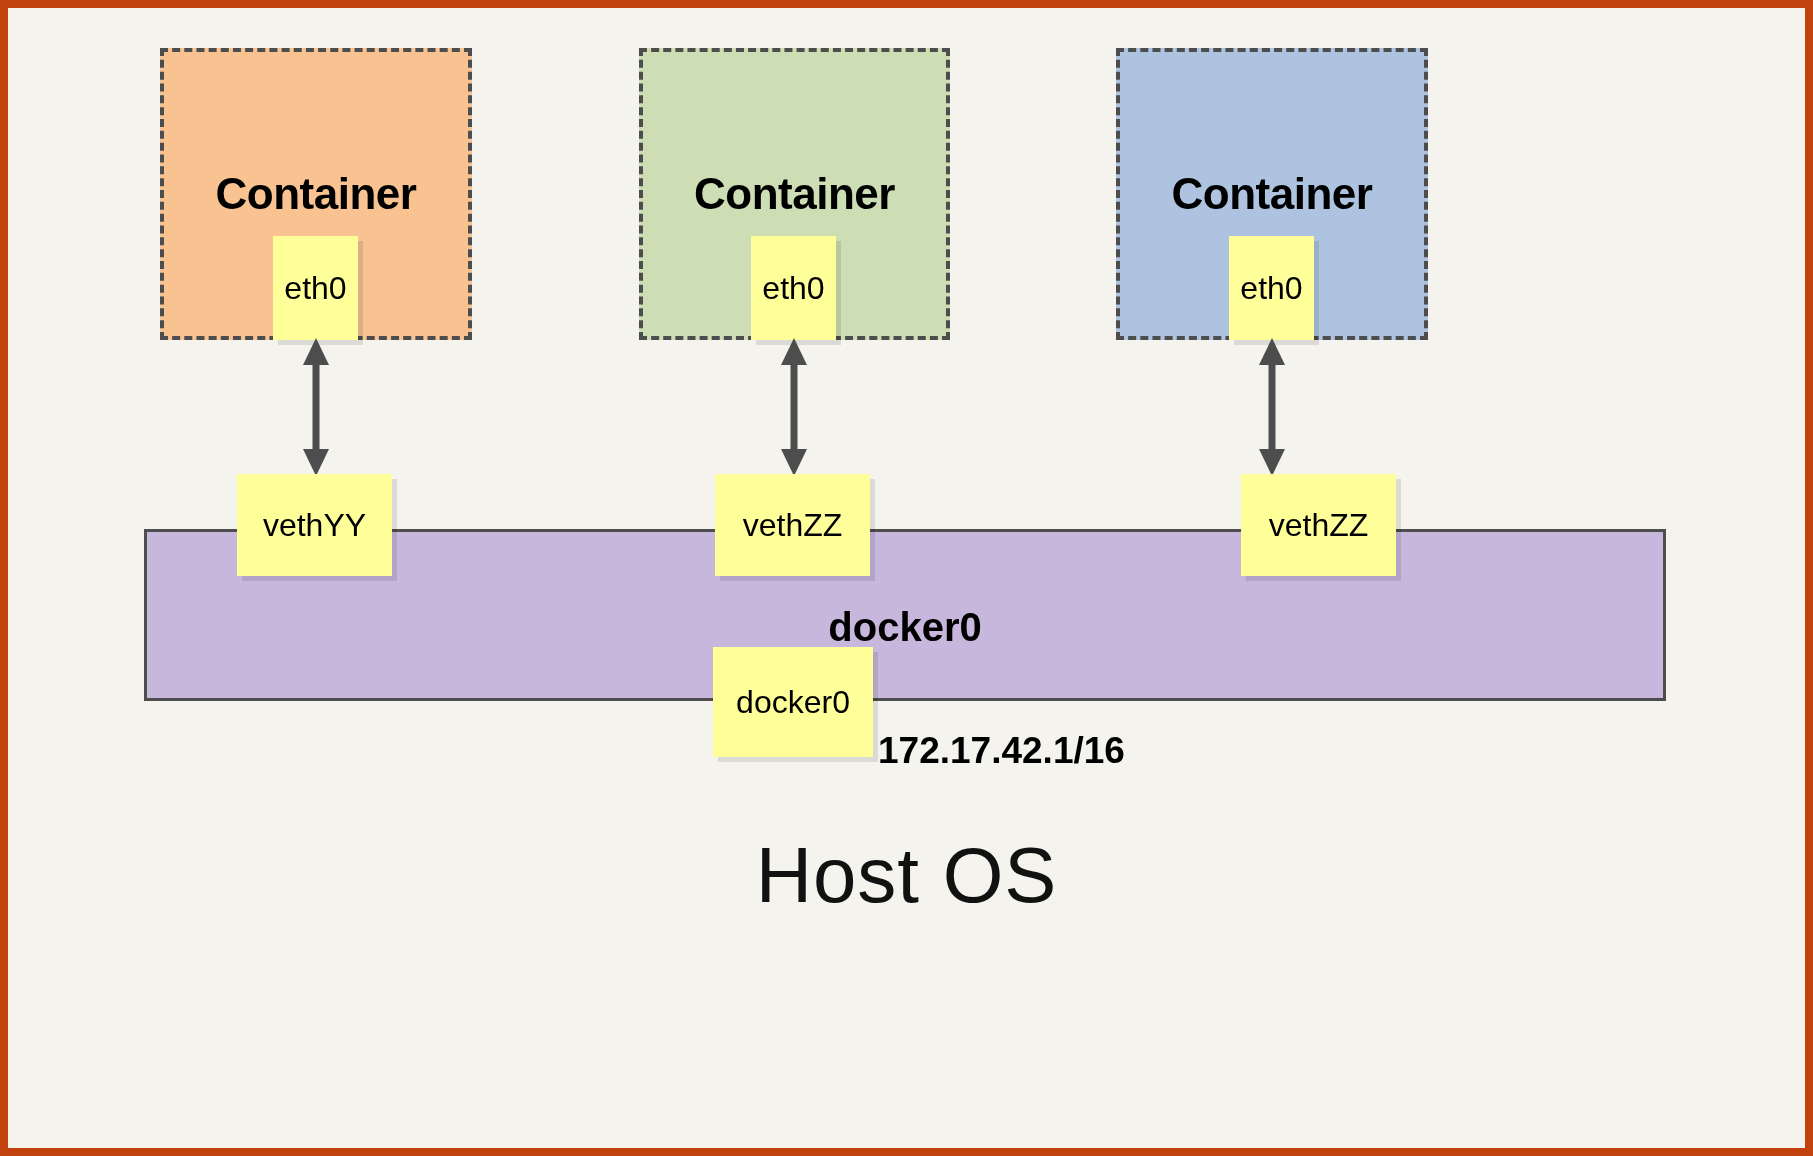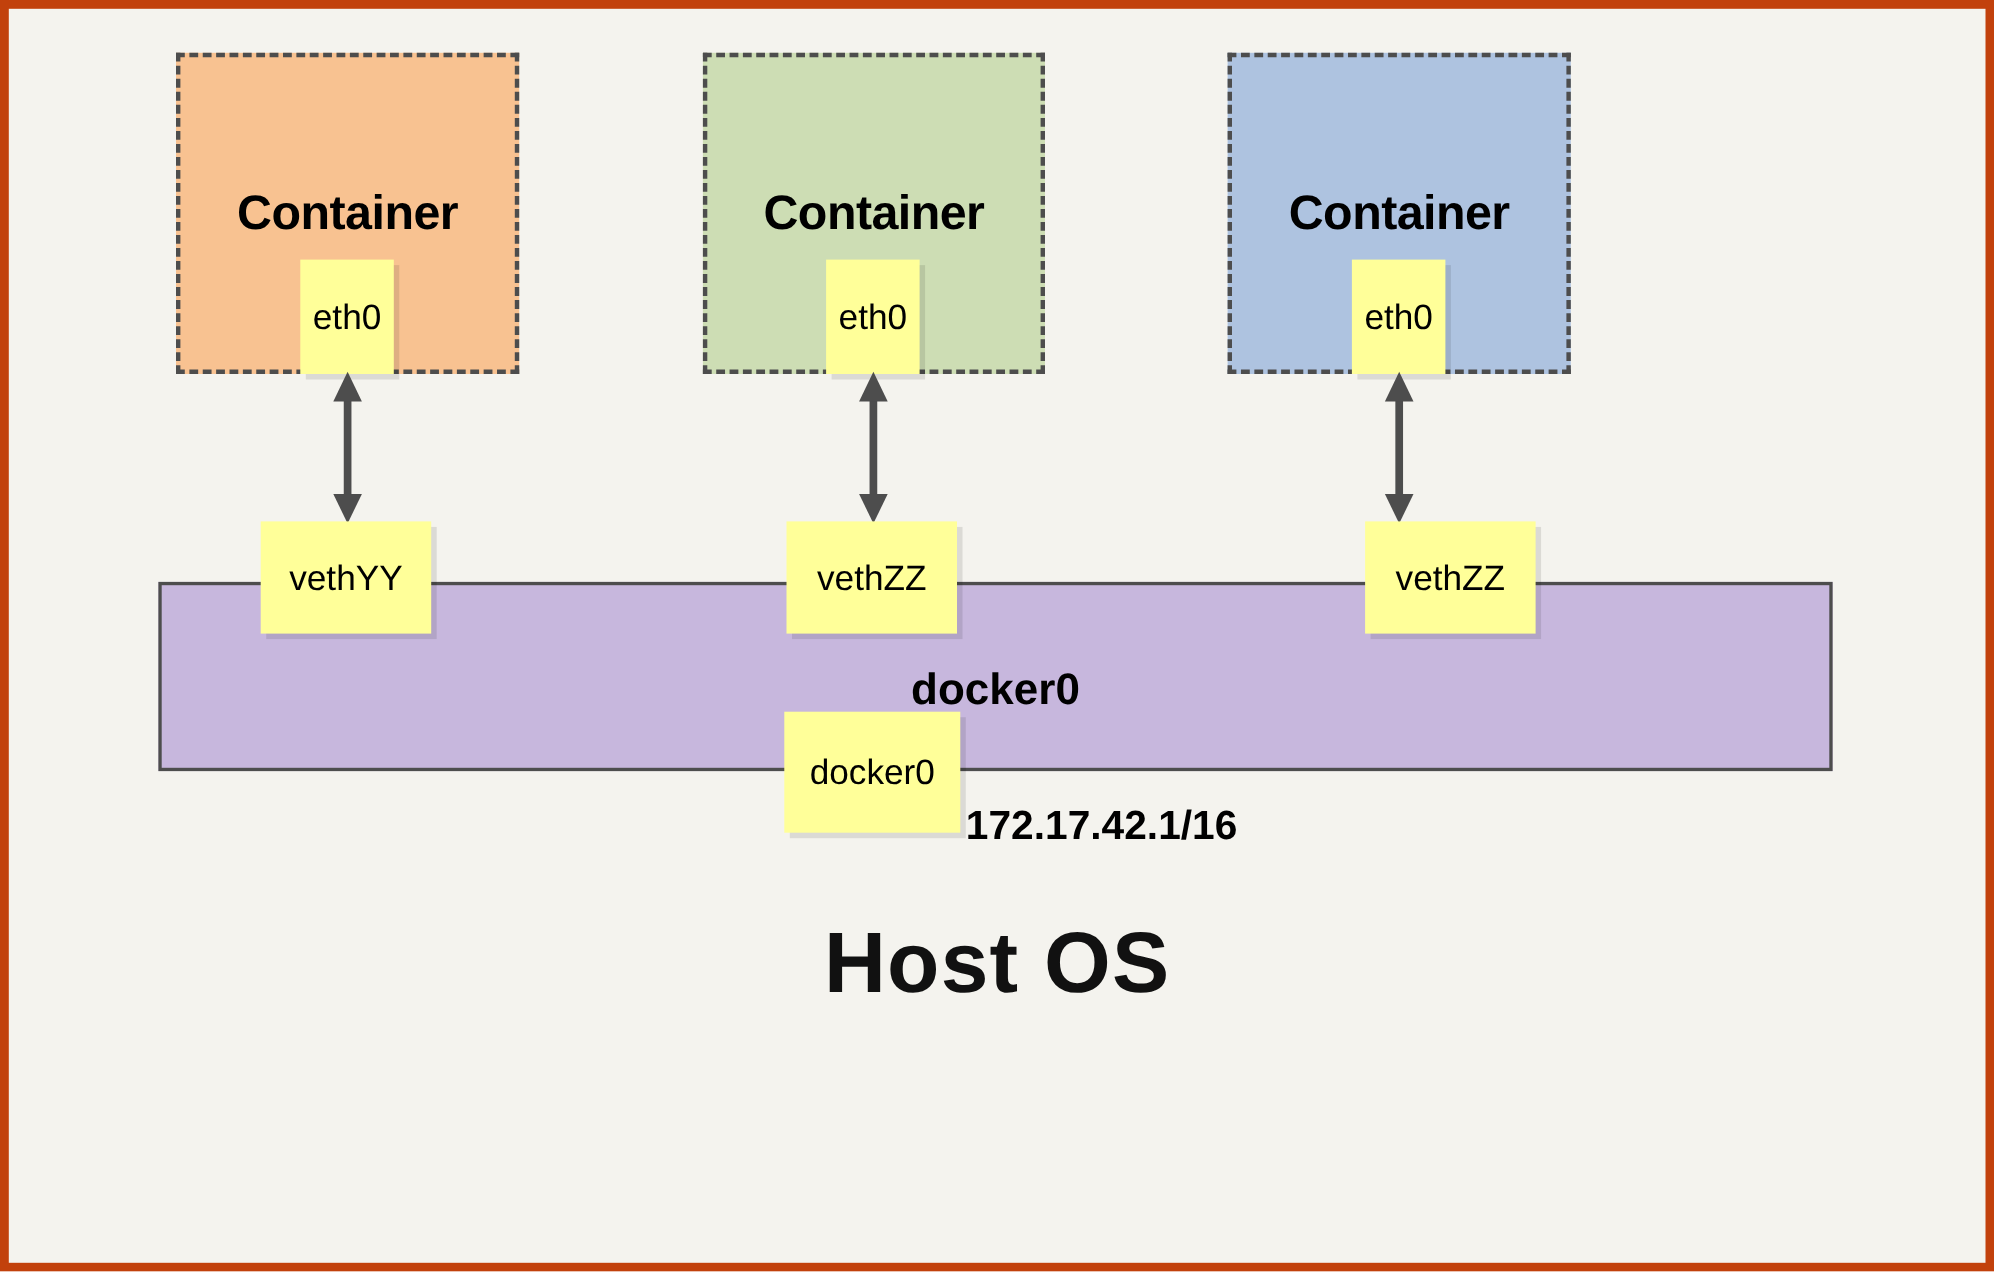--- a/index.html
+++ b/index.html
@@ -86,21 +86,21 @@
     white-space: nowrap;
   }
 
   
   #host-os {
     position: absolute;
     left: 0;
     right: 0;
     text-align: center;
     font-size: 78px;
-    font-weight: bold;
+    font-weight: normal;
     color: #111111;
     letter-spacing: 1px;
     white-space: nowrap;
   }
 
   
   .arrow-svg {
     position: absolute;
     overflow: visible;
   }

